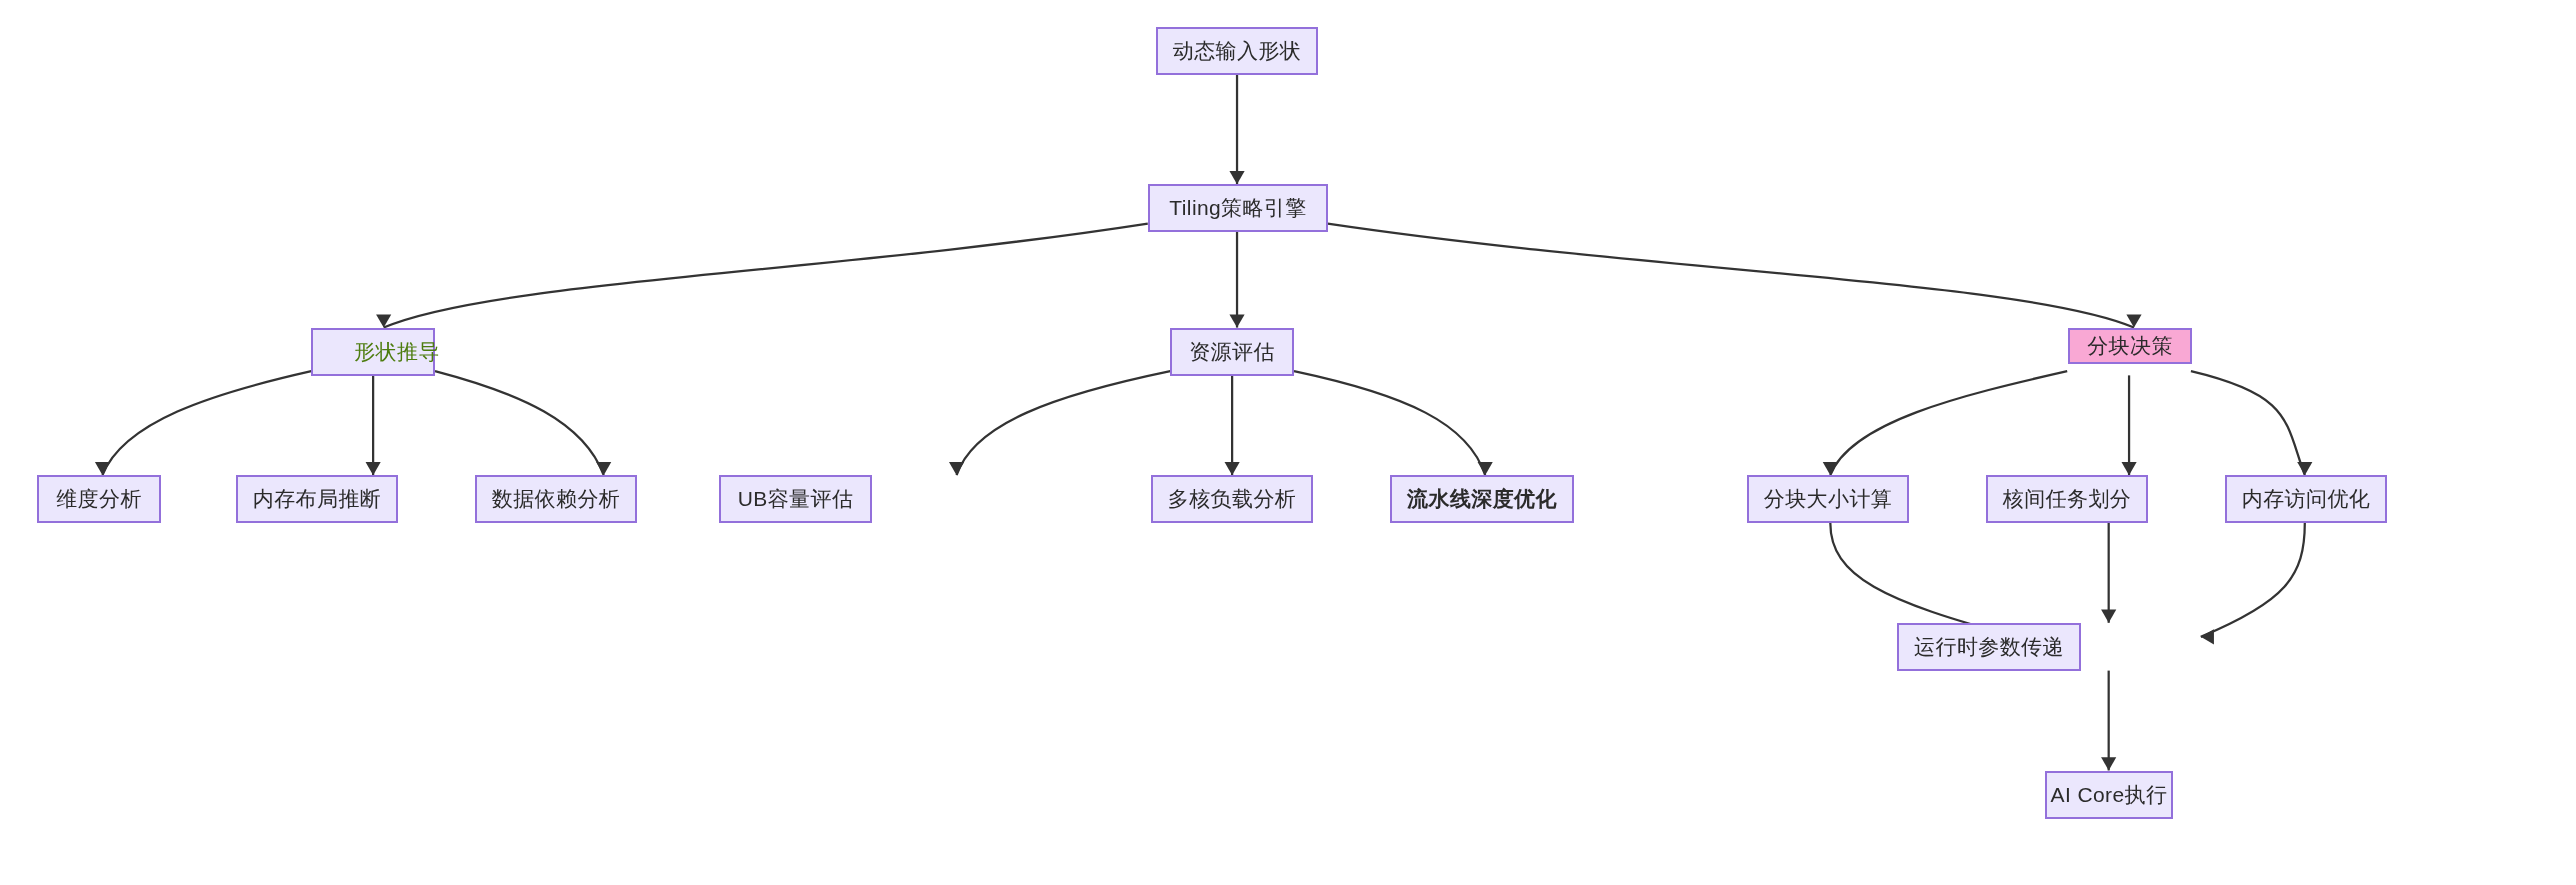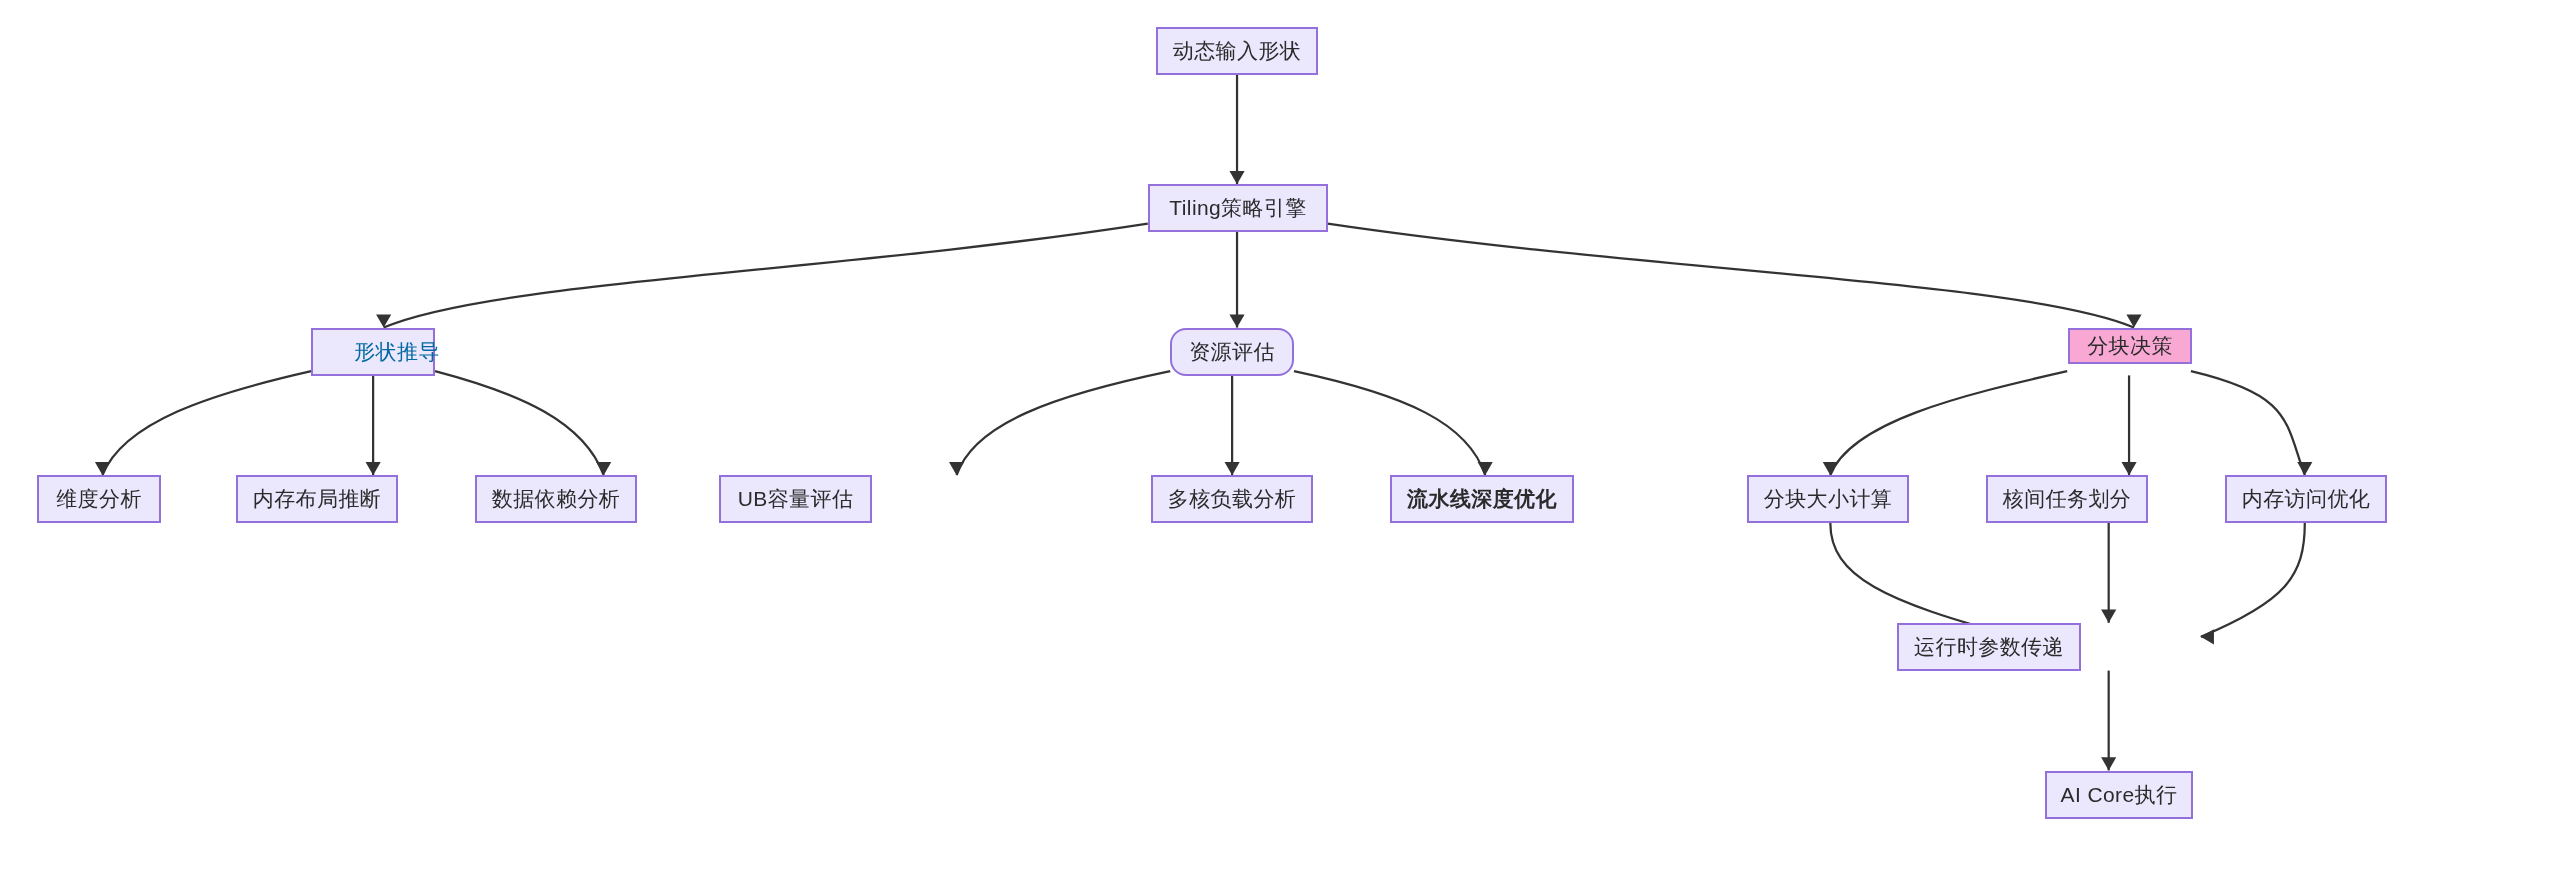--- a/index.html
+++ b/index.html
@@ -129,24 +129,24 @@
         <polygon class="arrow-head" points="2999,1096 2988.2,1077.25 3009.8,1077.25" fill="#333333"></polygon>
       </g>
     </svg>
   <div id="node-layer">
       <div class="node" style="left: 1156px; top: 27px; width: 162px; height: 48px; background: rgb(235, 231, 253); border-color: rgb(147, 112, 219); color: rgb(43, 43, 43);">
         <span class="node-label">动态输入形状</span>
       </div>
       <div class="node" style="left: 1148px; top: 184px; width: 180px; height: 48px; background: rgb(235, 231, 253); border-color: rgb(147, 112, 219); color: rgb(43, 43, 43);">
         <span class="node-label">Tiling策略引擎</span>
       </div>
-      <div class="node" style="left: 311px; top: 328px; width: 124px; height: 48px; background: rgb(235, 231, 253); border-color: rgb(147, 112, 219); color: #0369a1; padding-left: 48px;">
+      <div class="node" style="left: 311px; top: 328px; width: 124px; height: 48px; background: rgb(235, 231, 253); border-color: rgb(147, 112, 219); color: #4d7c0f; padding-left: 48px;">
         <span class="node-label">形状推导</span>
       </div>
-      <div class="node" style="left: 1170px; top: 328px; width: 124px; height: 48px; background: rgb(235, 231, 253); border-color: rgb(147, 112, 219); color: rgb(43, 43, 43); border-radius: 16px;">
+      <div class="node" style="left: 1170px; top: 328px; width: 124px; height: 48px; background: rgb(235, 231, 253); border-color: rgb(147, 112, 219); color: rgb(43, 43, 43);">
         <span class="node-label">资源评估</span>
       </div>
       <div class="node" style="left: 2068px; top: 328px; width: 124px; height: 36px; background: #f9a8d4; border-color: rgb(147, 112, 219); color: rgb(43, 43, 43);">
         <span class="node-label">分块决策</span>
       </div>
       <div class="node" style="left: 37px; top: 475px; width: 124px; height: 48px; background: rgb(235, 231, 253); border-color: rgb(147, 112, 219); color: rgb(43, 43, 43);">
         <span class="node-label">维度分析</span>
       </div>
       <div class="node" style="left: 236px; top: 475px; width: 162px; height: 48px; background: rgb(235, 231, 253); border-color: rgb(147, 112, 219); color: rgb(43, 43, 43);">
         <span class="node-label">内存布局推断</span>
@@ -168,18 +168,18 @@
       </div>
       <div class="node" style="left: 1986px; top: 475px; width: 162px; height: 48px; background: rgb(235, 231, 253); border-color: rgb(147, 112, 219); color: rgb(43, 43, 43);">
         <span class="node-label">核间任务划分</span>
       </div>
       <div class="node" style="left: 2225px; top: 475px; width: 162px; height: 48px; background: rgb(235, 231, 253); border-color: rgb(147, 112, 219); color: rgb(43, 43, 43);">
         <span class="node-label">内存访问优化</span>
       </div>
       <div class="node" style="left: 1897px; top: 623px; width: 184px; height: 48px; background: rgb(235, 231, 253); border-color: rgb(147, 112, 219); color: rgb(43, 43, 43);">
         <span class="node-label">运行时参数传递</span>
       </div>
-      <div class="node" style="left: 2045px; top: 771px; width: 148px; height: 48px; background: rgb(235, 231, 253); border-color: rgb(147, 112, 219); color: rgb(43, 43, 43);">
+      <div class="node" style="left: 2045px; top: 771px; width: 128px; height: 48px; background: rgb(235, 231, 253); border-color: rgb(147, 112, 219); color: rgb(43, 43, 43);">
         <span class="node-label">AI Core执行</span>
       </div>
     </div>
 </div>
 
 
 </body></html>

